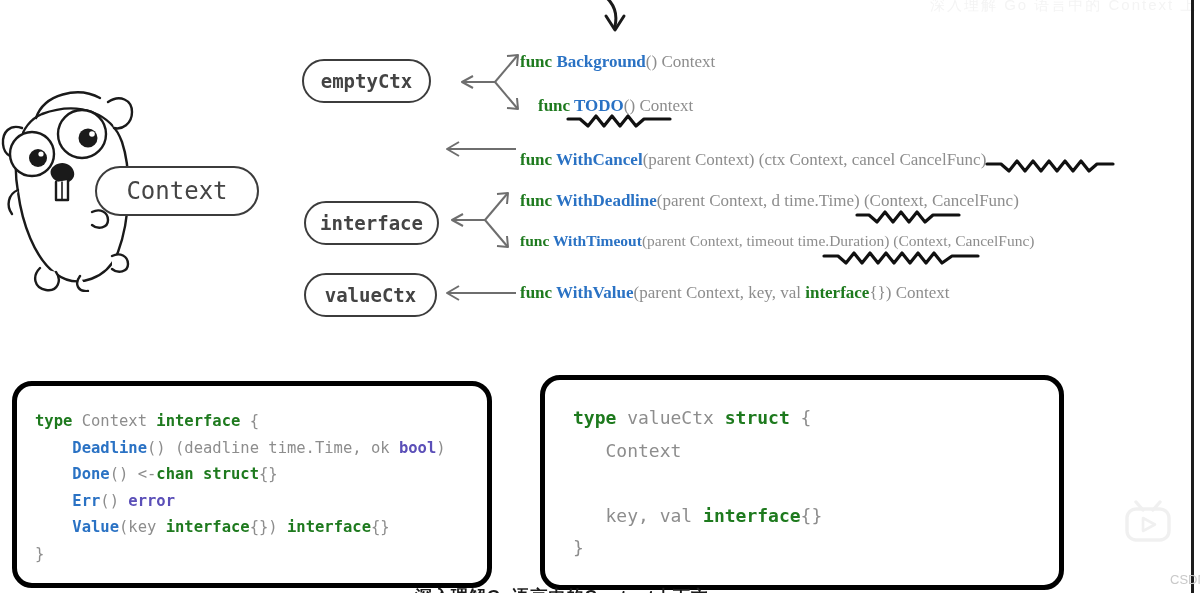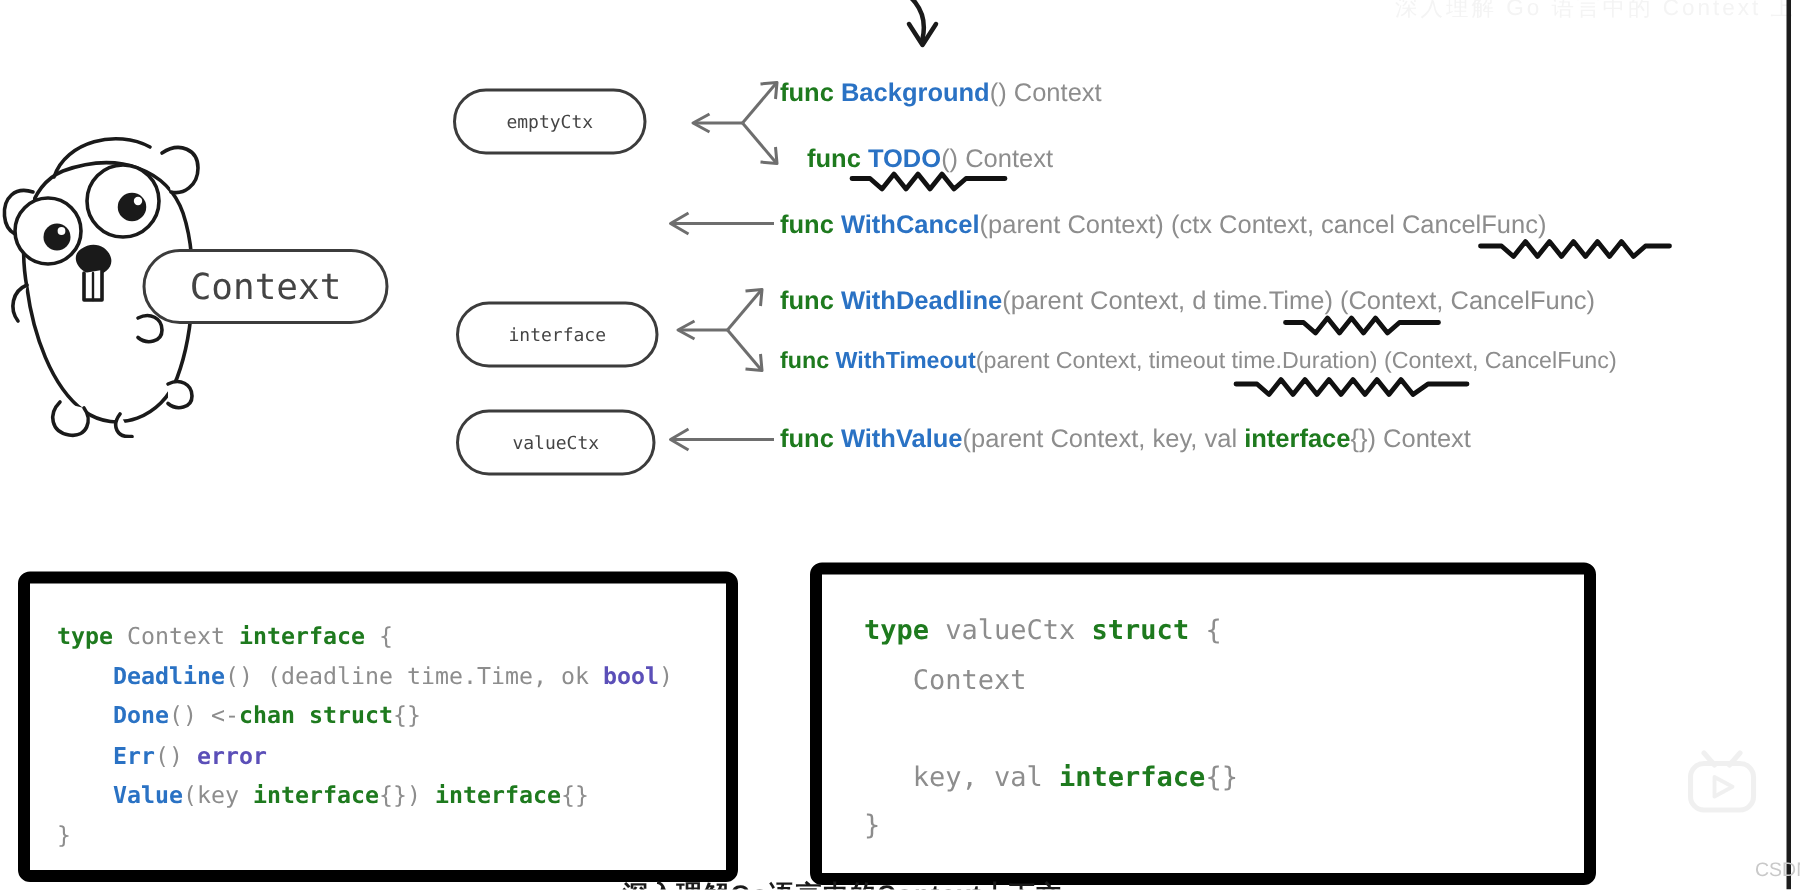--- a/index.html
+++ b/index.html
@@ -15,45 +15,45 @@
   .gopher{position:absolute;left:0px;top:62px;width:160px;height:230px;}
   .gopher svg{display:block;}
 
   
   .pill{
     position:absolute;border:2px solid #3c3c3c;border-radius:40px;
     background:#fff;display:flex;align-items:center;justify-content:center;
     color:#444;font-family:"DejaVu Sans Mono","Liberation Mono",monospace;
   }
   .pill-ctx{left:95px;top:166px;width:160px;height:46px;font-size:24px;border-width:2px;}
-  .pill-node{height:40px;font-size:12px;width:125px;}
+  .pill-node{height:40px;font-size:19px;width:125px;font-weight:bold;}
   #pill-emptyCtx{left:302px;top:59px;}
   #pill-cancelCtx{left:304px;top:130px;width:127px;}
   #pill-timerCtx{left:304px;top:201px;width:131px;}
   #pill-valueCtx{left:304px;top:273px;width:129px;}
 
   
   .arrow-svg{position:absolute;overflow:visible;}
 
   
   .sig{
     position:absolute;white-space:pre;
-    font-family:Liberation Sans, sans-serif;
+    font-family:Liberation Serif, serif;
     font-size:17px;color:#8d8d8d;letter-spacing:0px;
   }
   .sig .kw{color:#1e7a1e;font-weight:bold;}
   .sig .fn{color:#2a72c4;font-weight:bold;}
   .sig .pl{color:#8d8d8d;font-weight:normal;}
   .sig.small{font-size:15.5px;}
 
   .squig{position:absolute;}
 
   
   .codebox{
-    position:absolute;border:8px solid #000000;border-radius:8px;background:#fff;
+    position:absolute;border:5px solid #000000;border-radius:20px;background:#fff;
     box-sizing:border-box;
   }
   #box-context{left:12px;top:381px;width:480px;height:207px;}
   #box-valuectx{left:540px;top:375px;width:524px;height:215px;}
   .code{
     white-space:pre;font-family:"DejaVu Sans Mono","Liberation Mono",monospace;
     color:#8d8d8d;
   }
   #box-context .code{font-size:15.5px;line-height:26.5px;padding:22px 0 0 18px;}
   #box-valuectx .code{font-size:18px;line-height:32.5px;padding:22px 0 0 28px;}
@@ -169,21 +169,21 @@
     <path d="M52 60 L63 61 L62 50" stroke="#6e6e6e" stroke-width="2" fill="none" stroke-linejoin="round"></path>
   </svg>
 
   <svg class="arrow-svg" style="left:440px;top:279px;width:80px;height:24px;">
     <path d="M8 14 L76 14" stroke="#6e6e6e" stroke-width="2" fill="none"></path>
     <path d="M19 7 L7 14 L19 21" stroke="#6e6e6e" stroke-width="2" fill="none" stroke-linejoin="round"></path>
   </svg>
 
   <div class="sig" style="left:520px;top:52px;"><span class="kw">func </span><span class="fn">Background</span><span class="pl">() Context</span></div>
   <div class="sig" style="left:495px;top:96px;margin-left:43px;"><span class="kw">func </span><span class="fn">TODO</span><span class="pl">() Context</span></div>
-  <div class="sig" style="left:520px;top:140px;"><span class="kw">func </span><span class="fn">WithCancel</span><span class="pl">(parent Context) (ctx Context, cancel CancelFunc)</span></div>
+  <div class="sig" style="left:520px;top:150px;"><span class="kw">func </span><span class="fn">WithCancel</span><span class="pl">(parent Context) (ctx Context, cancel CancelFunc)</span></div>
   <div class="sig" style="left:520px;top:191px;"><span class="kw">func </span><span class="fn">WithDeadline</span><span class="pl">(parent Context, d time.Time) (Context, CancelFunc)</span></div>
   <div class="sig small" style="left:520px;top:232px;"><span class="kw">func </span><span class="fn">WithTimeout</span><span class="pl">(parent Context, timeout time.Duration) (Context, CancelFunc)</span></div>
   <div class="sig" style="left:520px;top:283px;"><span class="kw">func </span><span class="fn">WithValue</span><span class="pl">(parent Context, key, val </span><span class="kw">interface</span><span class="pl">{}) Context</span></div>
 
   <svg class="squig" style="left:566px;top:113px;width:112px;height:16px;">
     <path d="M2 6 L14 6 L22 13 L30 3 L38 13 L46 3 L54 13 L62 3 L70 13 L78 6 L104 6" stroke="#111" stroke-width="3.2" fill="none" stroke-linejoin="round" stroke-linecap="round"></path>
   </svg>
   <svg class="squig" style="left:985px;top:158px;width:135px;height:16px;">
     <path d="M2 6 L16 6 L24 13 L32 3 L40 13 L48 3 L56 13 L64 3 L72 13 L80 3 L88 13 L96 3 L104 13 L112 6 L128 6" stroke="#111" stroke-width="3.2" fill="none" stroke-linejoin="round" stroke-linecap="round"></path>
   </svg>

